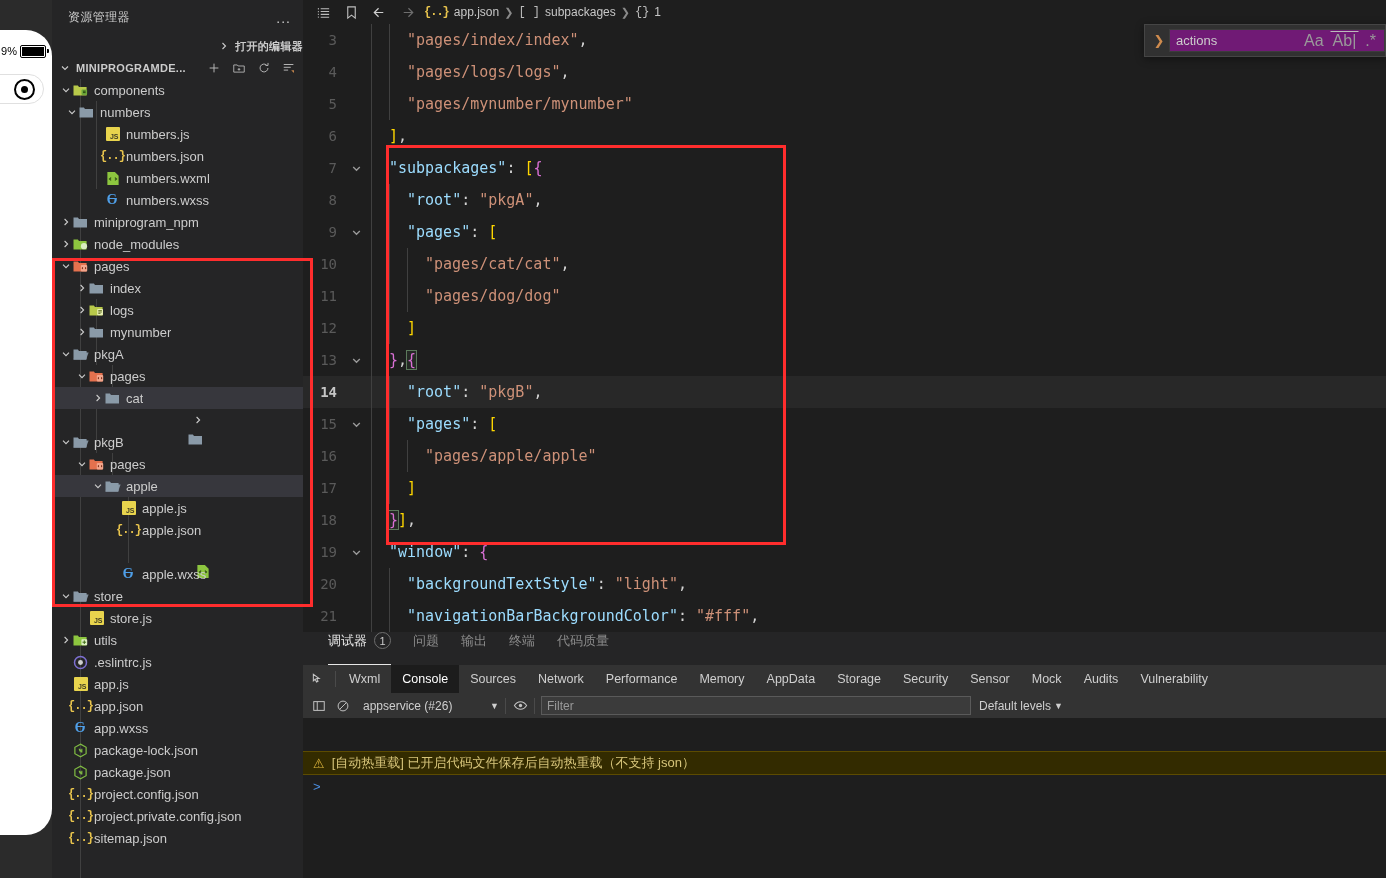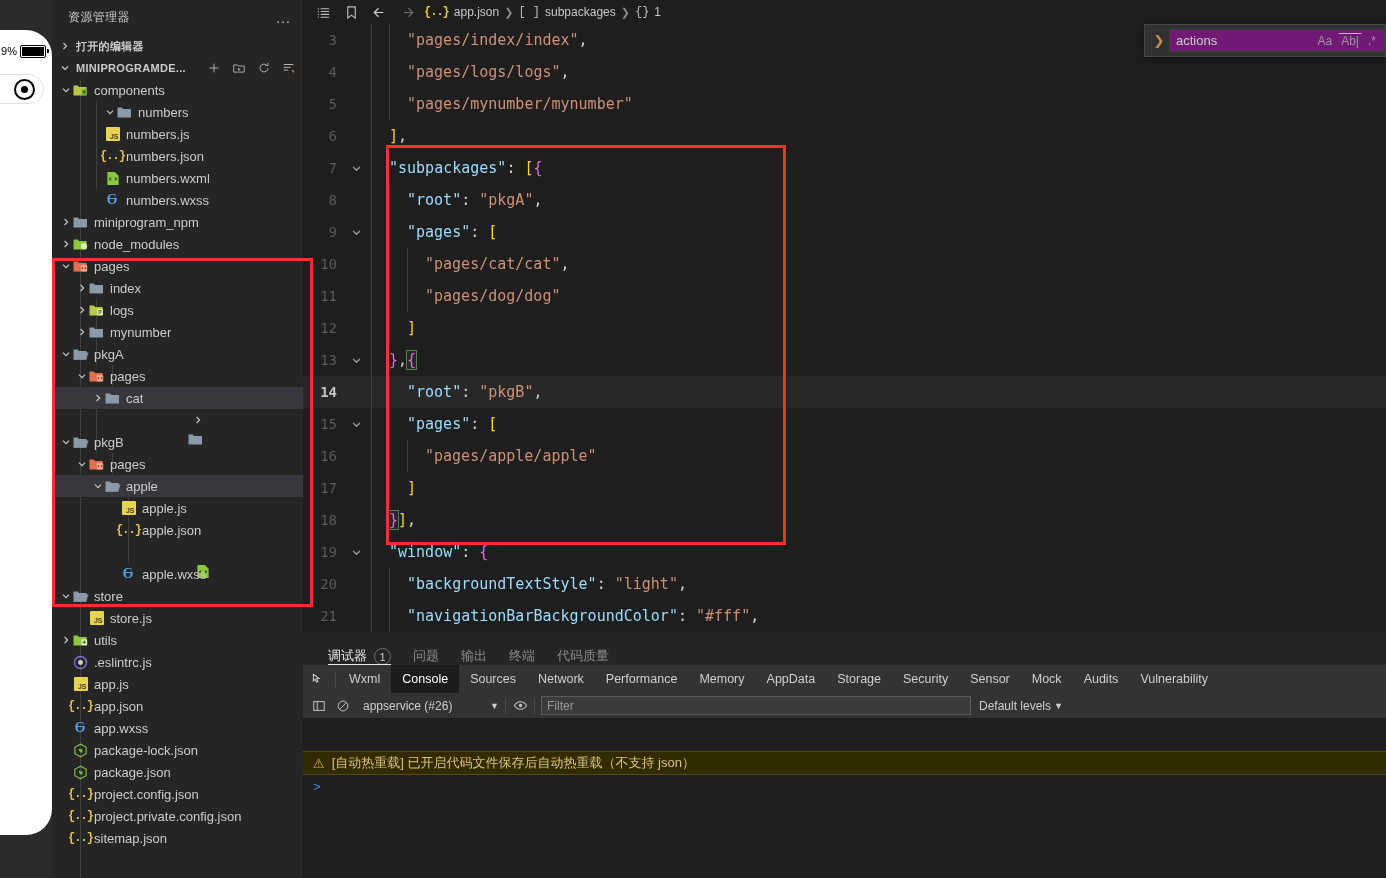--- a/index.html
+++ b/index.html
@@ -61,21 +61,21 @@
     font-size:11px;letter-spacing:.4px;color:#cccccc;flex:none;
   }
   #explorer-header .ttl{font-size:12px;}
   .dots{letter-spacing:1px;font-size:14px;color:#cccccc;cursor:pointer;padding:0 4px;}
 
   .section-row{
     height:22px;display:flex;align-items:center;gap:4px;
     padding-left:6px;box-sizing:border-box;cursor:pointer;
     font-size:11px;font-weight:bold;letter-spacing:.3px;color:#cccccc;
   }
-  .section-row.open-eds{font-weight:bold;}
+  .section-row.open-eds{font-weight:bold;justify-content:flex-end;}
   .twisty{width:14px;height:14px;display:inline-flex;align-items:center;justify-content:center;flex:none;}
   .twisty svg{display:block;}
   #project-row{justify-content:space-between;padding-right:6px;}
   #project-row .lhs{display:flex;align-items:center;gap:4px;min-width:0;}
   #project-actions{display:flex;align-items:center;gap:9px;}
   #project-actions .act{width:16px;height:16px;display:flex;align-items:center;justify-content:center;cursor:pointer;opacity:.92;}
 
   #tree{flex:1;overflow:hidden;position:relative;}
   .trow{
     height:22px;display:flex;align-items:center;white-space:nowrap;
@@ -140,33 +140,33 @@
     display:flex;align-items:center;padding-left:4px;z-index:20;
     box-shadow:0 2px 8px rgba(0,0,0,.4);
   }
   #find-widget .chev{width:20px;display:flex;align-items:center;justify-content:center;color:#cf8b4e;font-size:13px;cursor:pointer;}
   #find-input{
     flex:1;height:23px;background:#701a75;border:1px solid #3c3c3c;
     color:#cccccc;font-size:13px;padding:0 6px;box-sizing:border-box;outline:none;
     font-family:"Liberation Sans",sans-serif;display:flex;align-items:center;gap:4px;
   }
   #find-input .val{flex:1;}
-  #find-input .opt{color:#9a9a9a;font-size:12px;padding:0 2px;cursor:pointer;}
+  #find-input .opt{color:#9a9a9a;font-size:16px;padding:0 2px;cursor:pointer;}
   #find-input .opt.boxed{border:1px solid transparent;border-top-color:#bbb;}
 
   
   #panel{
     position:absolute;left:303px;top:632px;right:0;bottom:0;background:#1e1e1e;
   }
   #panel-tabs{
     height:33px;display:flex;align-items:center;gap:0;padding-left:14px;
     background:#252526;box-sizing:border-box;
   }
   .ptab{
-    height:33px;display:flex;align-items:flex-end;gap:7px;padding:0 11px;
+    height:33px;display:flex;align-items:flex-start;gap:7px;padding:0 11px;
     font-size:13px;color:#8b8b8b;cursor:pointer;position:relative;box-sizing:border-box;
   }
   .ptab.on{color:#e7e7e7;}
   .ptab.on:after{content:"";position:absolute;left:11px;right:11px;bottom:0;height:1px;background:#e7e7e7;}
   .badge{
     min-width:17px;height:17px;border-radius:9px;border:1px solid #6e6e6e;
     display:inline-flex;align-items:center;justify-content:center;
     font-size:11px;color:#cccccc;padding:0 4px;box-sizing:border-box;
   }
 
@@ -299,21 +299,21 @@
           </span>
           <span class="ico">
             <svg width="17" height="17" viewBox="0 0 17 17">
               <path d="M1.5 3.6h4.4l1.1 1.4h7.6v8.4H1.5z" fill="#b8c94a"></path>
               <rect x="9.5" y="7.4" width="5.6" height="5.6" rx="1" fill="#6fa83a"></rect>
               <path d="M11 9.2h2.6M11 10.6h2.6" stroke="#23400f" stroke-width=".9"></path>
             </svg>
           </span>
           <span class="lbl">components</span>
         </div>
-        <div class="trow" style="padding-left: 14px; margin-left: 38px;">
+        <div class="trow" style="padding-left: 14px;">
           <span class="tw">
             <svg width="10" height="10" viewBox="0 0 10 10">
               <path d="M2 3.6 L5 6.6 L8 3.6" fill="none" stroke="#cccccc" stroke-width="1.1"></path>
             </svg>
           </span>
           <span class="ico">
             <svg width="17" height="17" viewBox="0 0 17 17">
               <path d="M1.5 3.6h4.4l1.1 1.4h8v8.4H1.5z" fill="#8a9aa8"></path>
             </svg>
           </span>

